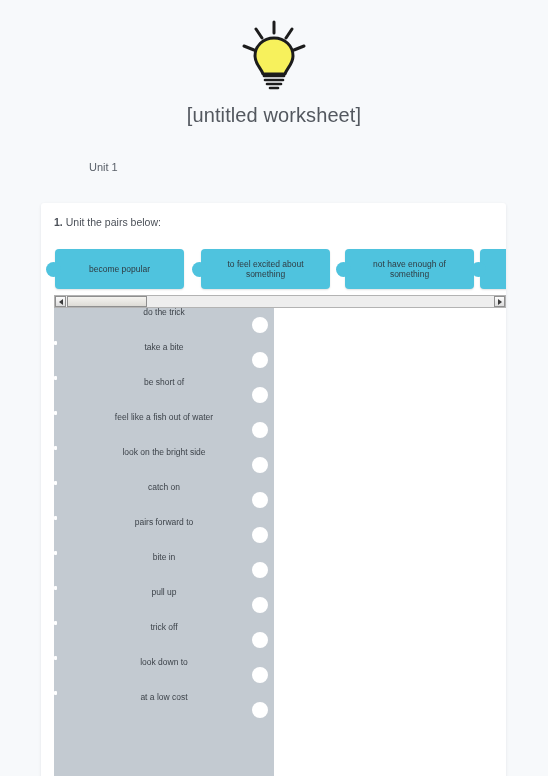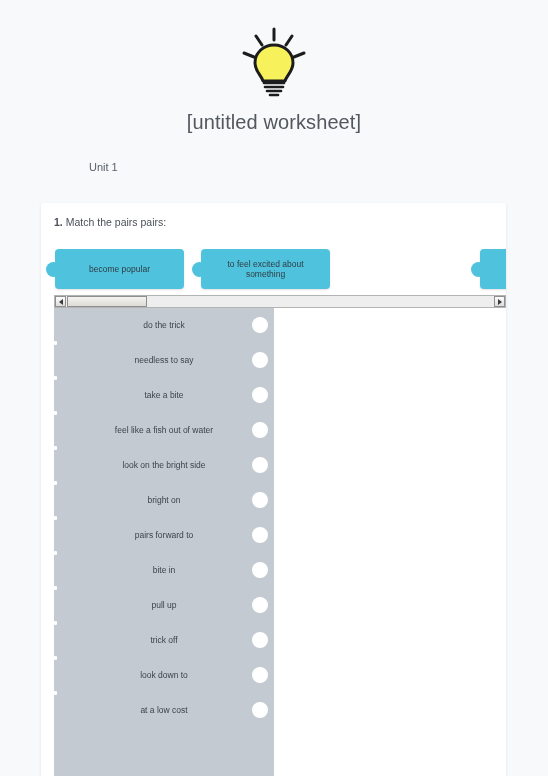--- a/index.html
+++ b/index.html
@@ -5,21 +5,21 @@
   html,body{margin:0;padding:0;}
   body{
     width:548px;height:776px;overflow:hidden;
     background:#f7f9fb;
     font-family:"Liberation Sans","DejaVu Sans",sans-serif;
     color:#4a4f55;
     position:relative;
   }
 
   
-  .header{padding-top:23px;text-align:center;}
+  .header{padding-top:16px;text-align:center;}
   .bulb-wrap{height:78px;display:flex;align-items:center;justify-content:center;}
   .worksheet-title{
     font-size:20px;font-weight:400;color:#53585f;
     letter-spacing:.1px;margin-top:10px;
   }
 
   
   .unit-label{
     position:absolute;left:41px;top:161px;
     font-size:11px;color:#5a6069;padding-left:48px;
@@ -90,21 +90,21 @@
   }
 
   
   .list-panel{
     position:absolute;left:13px;top:105px;
     width:220px;height:495px;
     background:#c3cad1;
   }
   .list-row{
     position:relative;height:35px;
-    display:flex;align-items:center;justify-content:center;
+    display:flex;justify-content:center;
   }
   .list-row span{
     font-size:8.5px;color:#3d434a;text-align:center;
     padding:0 26px;line-height:1.1;
   }
   
   .notch-right{
     position:absolute;right:6px;top:9px;
     width:16px;height:16px;border-radius:50%;
     background:#ffffff;
@@ -138,30 +138,33 @@
     </svg>
   </div>
   <div class="worksheet-title">[untitled worksheet]</div>
 </div>
 
 <div class="unit-label">Unit 1</div>
 
 <div class="card">
 
   <div class="q-head">
-    <span class="q-num">1.</span><span>Match the pairs pairs:</span>
+    <span class="q-num">1.</span><span>Unit the pairs below:</span>
   </div>
 
   <div class="tile-strip">
     <div class="tile" style="left:14px;width:129px;">
         <span>become popular</span>
       </div>
     <div class="tile" style="left:160px;width:129px;">
         <span>to feel excited about something</span>
       </div>
+    <div class="tile" style="left:304px;width:129px;">
+        <span>not have enough of something</span>
+      </div>
     <div class="tile" style="left:439px;width:129px;">
         <span></span>
       </div>
   </div>
 
   <div class="hscroll">
     <div class="hs-btn left">
         <i class="hs-arrow"></i>
       </div>
     <div class="hs-thumb"></div>
@@ -170,41 +173,41 @@
       </div>
   </div>
 
   <div class="list-panel">
     <div class="list-row">
         <span>do the trick</span>
         <i class="notch-right"></i>
         <i class="notch-left"></i>
       </div>
     <div class="list-row">
-        <span>needless to say</span>
-        <i class="notch-right"></i>
-        <i class="notch-left"></i>
-      </div>
-    <div class="list-row">
         <span>take a bite</span>
         <i class="notch-right"></i>
         <i class="notch-left"></i>
       </div>
     <div class="list-row">
+        <span>be short of</span>
+        <i class="notch-right"></i>
+        <i class="notch-left"></i>
+      </div>
+    <div class="list-row">
         <span>feel like a fish out of water</span>
         <i class="notch-right"></i>
         <i class="notch-left"></i>
       </div>
     <div class="list-row">
         <span>look on the bright side</span>
         <i class="notch-right"></i>
         <i class="notch-left"></i>
       </div>
     <div class="list-row">
-        <span>bright on</span>
+        <span>catch on</span>
         <i class="notch-right"></i>
         <i class="notch-left"></i>
       </div>
     <div class="list-row">
         <span>pairs forward to</span>
         <i class="notch-right"></i>
         <i class="notch-left"></i>
       </div>
     <div class="list-row">
         <span>bite in</span>

